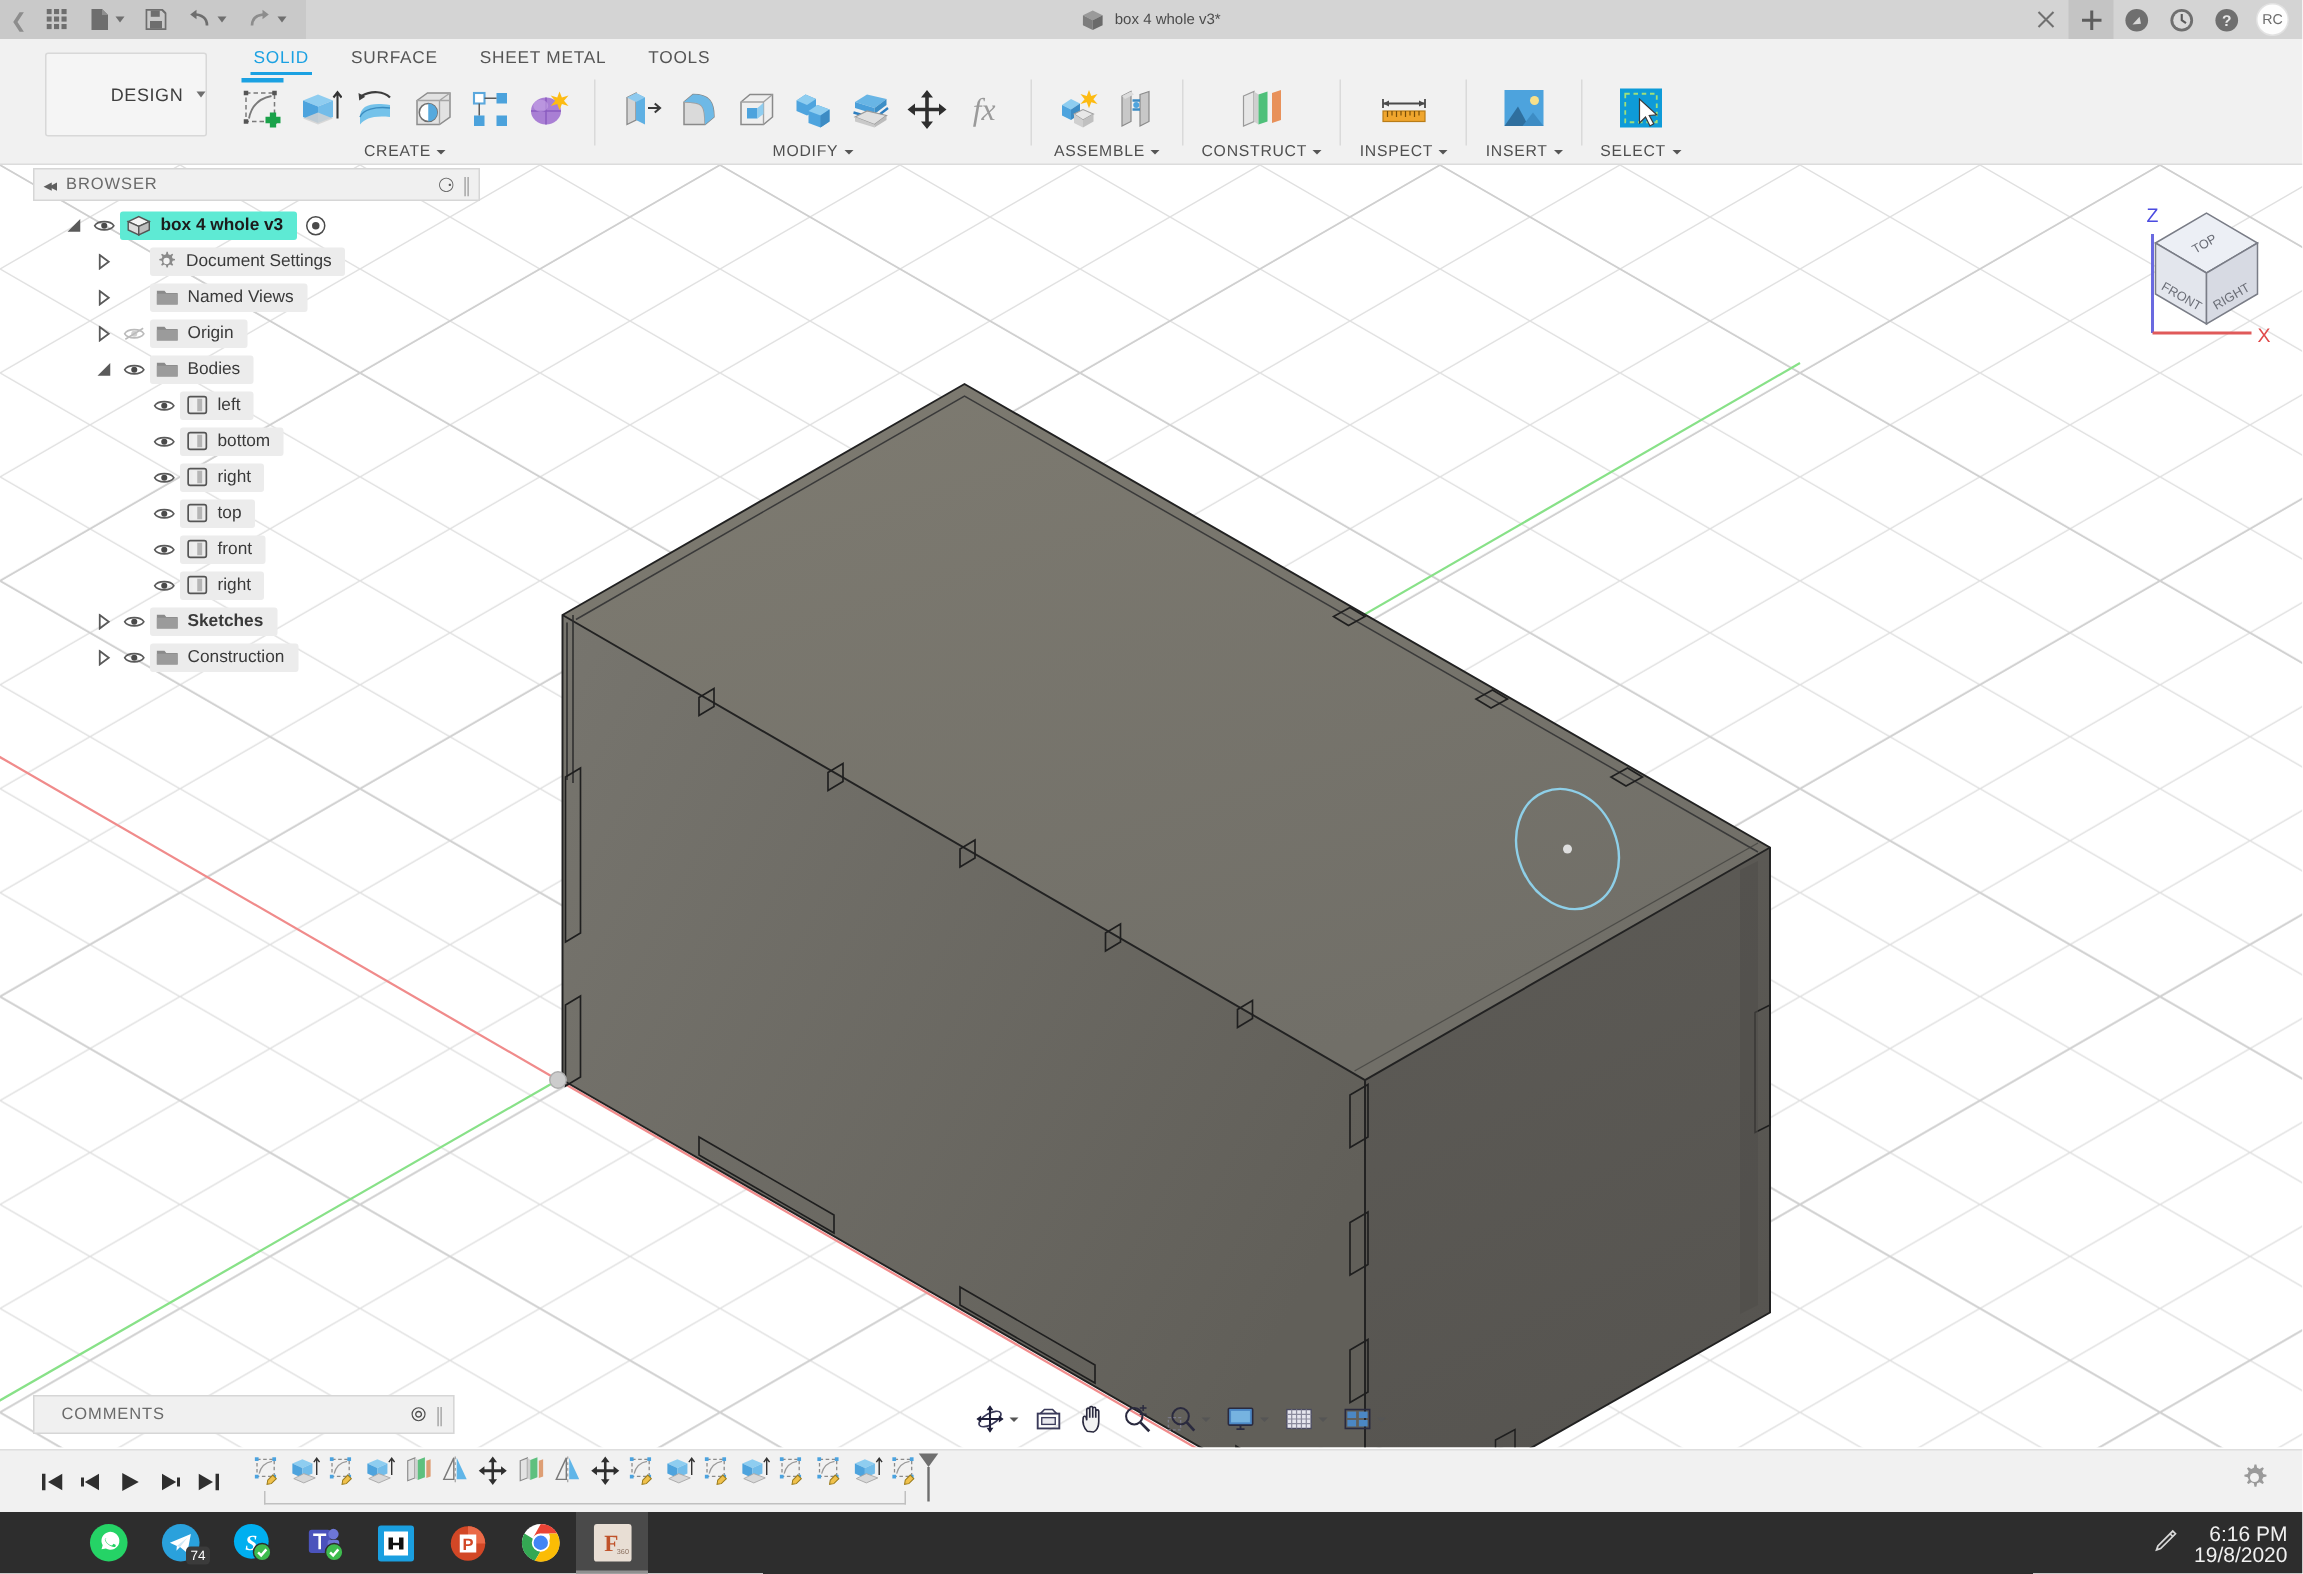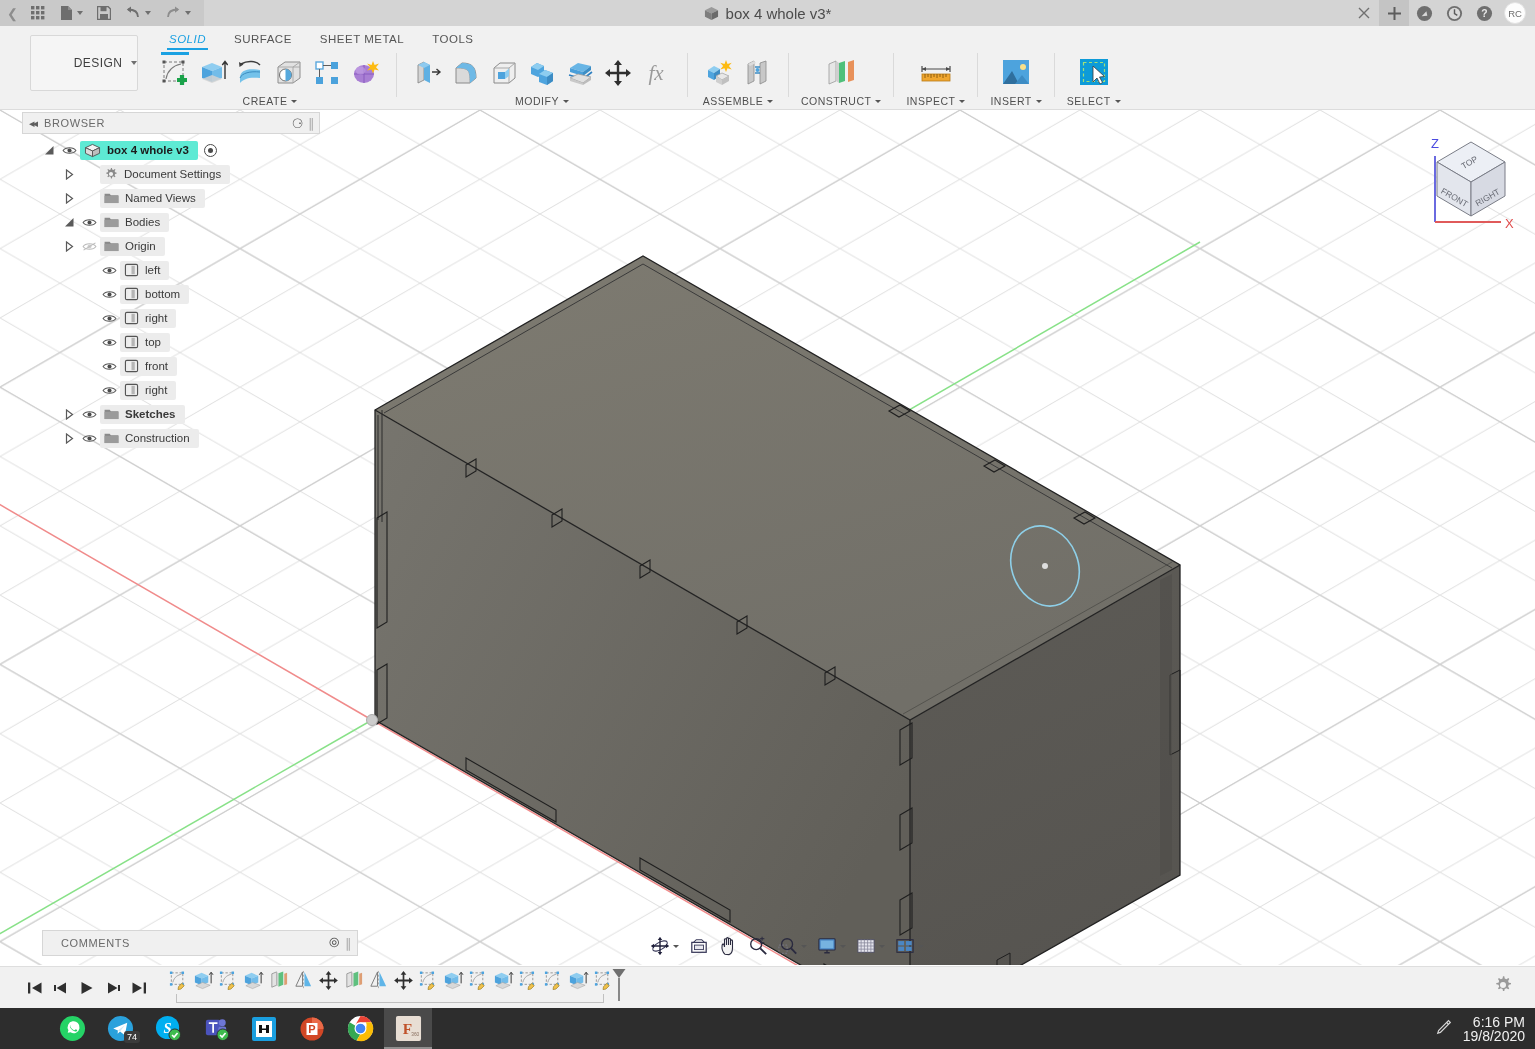--- a/index.html
+++ b/index.html
@@ -29,21 +29,21 @@
     height:26px; display:flex; align-items:center; justify-content:center;
     padding:0 7px; cursor:default;
   }
   .tb-collapse { color:#8d8d8d; font-size:13px; padding:0 6px 0 3px;}
   .caret { width:0;height:0;border-left:3.5px solid transparent;border-right:3.5px solid transparent;border-top:4px solid #6f6f6f; margin-left:4px;}
   .tb-title {
     position:absolute; left:0; top:0; width:1535px; height:26px;
     display:flex; align-items:center; justify-content:center; gap:7px;
     pointer-events:none;
   }
-  .tb-title span.txt { font-size:15px; color:#4c4c4c; }
+  .tb-title span.txt { font-size:10px; color:#4c4c4c; }
   .tb-right {
     position:absolute; right:0; top:0; height:26px;
     display:flex; align-items:center;
   }
   .tb-right .ic {
     width:30px;height:26px;display:flex;align-items:center;justify-content:center;
     color:#666; cursor:default;
   }
   .tb-plus { background:#c4c4c4; }
   .avatar {
@@ -64,21 +64,21 @@
     font-size:12px; color:#3f3f3f; letter-spacing:.4px;padding-left:43px;
   }
   .tabs {
     position:absolute; left:155px; top:3px;
     display:flex; align-items:flex-end; gap:0px;
   }
   .tab {
     font-size:11.5px; letter-spacing:.5px; color:#555;
     padding:4px 14px 5px 14px; cursor:default; position:relative;
   }
-  .tab.active { color:#1ba1e2;font-style:italic; }
+  .tab.active { color:#1ba1e2; }
   .tab.active:after {
     content:""; position:absolute; left:12px; right:12px; bottom:0;
     height:2.5px; background:#1ba1e2;
   }
   .groups {
     position:absolute; left:150px; top:27px; right:0; height:57px;
     display:flex; align-items:flex-start;
   }
   .grp { display:flex; flex-direction:column; align-items:center; position:relative; padding:0 6px; height:57px;}
   .grp .row { display:flex; align-items:flex-start; height:40px; }
@@ -137,24 +137,24 @@
     position:absolute; left:0; top:110px; width:1535px; height:855px;
     background:#ffffff; overflow:hidden;
   }
   .grid-svg { position:absolute; left:0; top:0; }
 
   
   .viewcube { position:absolute; right:6px; top:8px; width:120px; height:120px; }
 
   
   .comments {
-    position:absolute; left:22px; top:930px; width:316px; height:26px;
+    position:absolute; left:22px; top:930px; width:281px; height:26px;
     background:#f0f0f0; border:1px solid #d6d6d6;
     display:flex; align-items:center; padding:0 5px 0 18px;
-    font-size:11px; letter-spacing:.6px; color:#6a6a6a; z-index:20;margin-left:20px;
+    font-size:11px; letter-spacing:.6px; color:#6a6a6a; z-index:20;
   }
   .comments .c-title { flex:1; }
   .cm-plus { font-size:13px; color:#4e4e4e; margin-right:5px;}
   .cm-grip { color:#aaa; font-size:13px; }
 
   
   .navbar {
     position:absolute; left:645px; top:932px; height:28px;
     display:flex; align-items:center; gap:0px; z-index:20;
   }
@@ -743,57 +743,57 @@
           <span class="nodebox">
             <svg width="15" height="12" viewBox="0 0 16 13">
               <path d="M0.5 2 h5.5 l1.3 1.6 h8.2 v8.4 h-15 z" fill="#8a8a8a"></path>
               <path d="M0.5 4.2 h15 v7.8 h-15 z" fill="#9b9b9b"></path>
             </svg>
             <span class="nlabel">Named Views</span>
           </span>
         </div>
         <div class="node" style="padding-left: 38px;">
           <span class="arrow">
-            <svg width="11" height="11" viewBox="0 0 11 11">
-              <path d="M1 9.5 L9.5 9.5 L9.5 1 z" fill="#5a5a5a"></path>
-            </svg>
-          </span>
-          <span class="eye">
-            <svg width="15" height="11" viewBox="0 0 16 12">
-              <path d="M1 6 C3.5 2 12.5 2 15 6 C12.5 10 3.5 10 1 6 z" fill="none" stroke="#5a5a5a" stroke-width="1.1"></path>
-              <circle cx="8" cy="6" r="2.2" fill="#4a4a4a"></circle>
-            </svg>
-          </span>
-          <span class="nodebox">
-            <svg width="15" height="12" viewBox="0 0 16 13">
-              <path d="M0.5 2 h5.5 l1.3 1.6 h8.2 v8.4 h-15 z" fill="#8a8a8a"></path>
-              <path d="M0.5 4.2 h15 v7.8 h-15 z" fill="#9b9b9b"></path>
-            </svg>
-            <span class="nlabel">Bodies</span>
-          </span>
-        </div>
-        <div class="node" style="padding-left: 38px;">
-          <span class="arrow">
             <svg width="9" height="11" viewBox="0 0 9 11">
               <path d="M1.5 1 L7.5 5.5 L1.5 10 z" fill="none" stroke="#5a5a5a" stroke-width="1.2"></path>
             </svg>
           </span>
           <span class="eye">
             <svg width="15" height="11" viewBox="0 0 16 12">
               <path d="M1 6 C3.5 2 12.5 2 15 6 C12.5 10 3.5 10 1 6 z" fill="none" stroke="#bbb" stroke-width="1.1"></path>
               <circle cx="8" cy="6" r="2.2" fill="#cfcfcf"></circle>
               <path d="M1.5 10 L14.5 2" stroke="#bbb" stroke-width="1.1"></path>
             </svg>
           </span>
           <span class="nodebox">
             <svg width="15" height="12" viewBox="0 0 16 13">
               <path d="M0.5 2 h5.5 l1.3 1.6 h8.2 v8.4 h-15 z" fill="#8a8a8a"></path>
               <path d="M0.5 4.2 h15 v7.8 h-15 z" fill="#9b9b9b"></path>
             </svg>
             <span class="nlabel">Origin</span>
+          </span>
+        </div>
+        <div class="node" style="padding-left: 38px;">
+          <span class="arrow">
+            <svg width="11" height="11" viewBox="0 0 11 11">
+              <path d="M1 9.5 L9.5 9.5 L9.5 1 z" fill="#5a5a5a"></path>
+            </svg>
+          </span>
+          <span class="eye">
+            <svg width="15" height="11" viewBox="0 0 16 12">
+              <path d="M1 6 C3.5 2 12.5 2 15 6 C12.5 10 3.5 10 1 6 z" fill="none" stroke="#5a5a5a" stroke-width="1.1"></path>
+              <circle cx="8" cy="6" r="2.2" fill="#4a4a4a"></circle>
+            </svg>
+          </span>
+          <span class="nodebox">
+            <svg width="15" height="12" viewBox="0 0 16 13">
+              <path d="M0.5 2 h5.5 l1.3 1.6 h8.2 v8.4 h-15 z" fill="#8a8a8a"></path>
+              <path d="M0.5 4.2 h15 v7.8 h-15 z" fill="#9b9b9b"></path>
+            </svg>
+            <span class="nlabel">Bodies</span>
           </span>
         </div>
         <div class="node" style="padding-left: 58px;">
           <span class="arrow"></span>
           <span class="eye">
             <svg width="15" height="11" viewBox="0 0 16 12">
               <path d="M1 6 C3.5 2 12.5 2 15 6 C12.5 10 3.5 10 1 6 z" fill="none" stroke="#5a5a5a" stroke-width="1.1"></path>
               <circle cx="8" cy="6" r="2.2" fill="#4a4a4a"></circle>
             </svg>
           </span>

